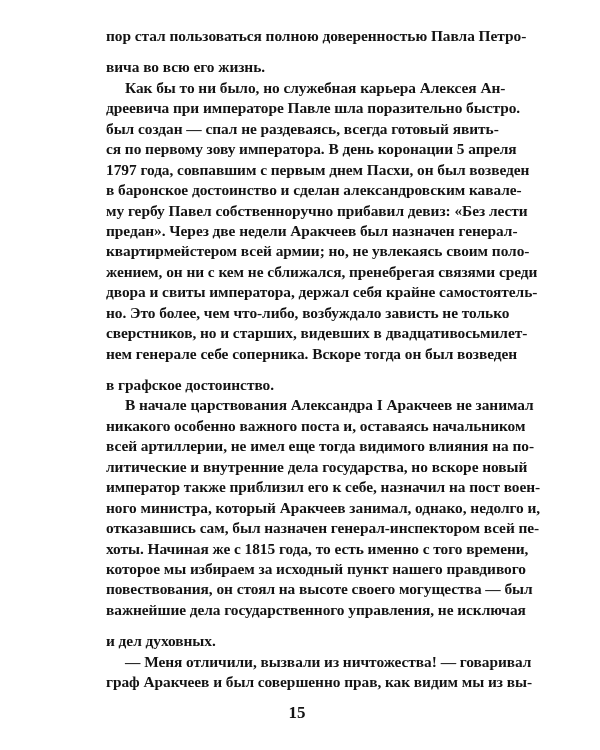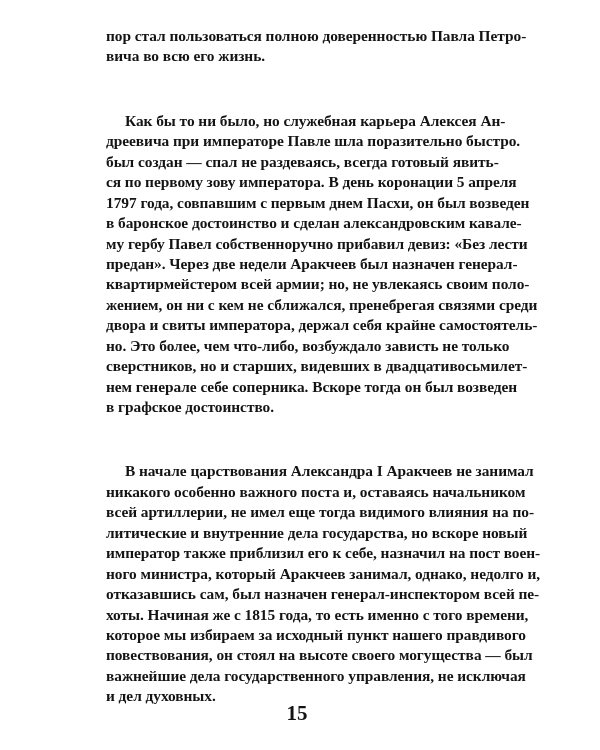--- a/index.html
+++ b/index.html
@@ -35,32 +35,32 @@
     }
     .line {
       display: block;
       height: 20.45px;
       white-space: nowrap;
       text-align: justify;
       text-align-last: justify;
     }
     .line.indent {
       padding-left: 19px;
-      margin-top: 44px;
     }
     .line.last {
       text-align-last: left;
+      margin-top: 11px;
     }
     .page-number {
       position: absolute;
       left: 0;
       width: 594px;
       top: 704px;
       text-align: center;
-      font-size: 21px;
+      font-size: 17px;
       font-weight: bold;
       line-height: 18px;
     }
   </style>
 </head>
 <body>
 
 <div class="page">
   <div class="text-block">
 

